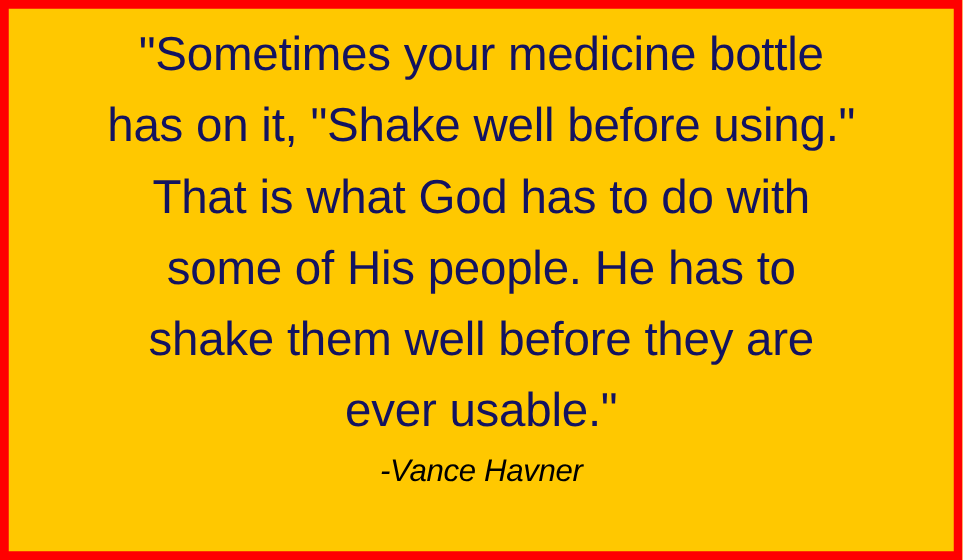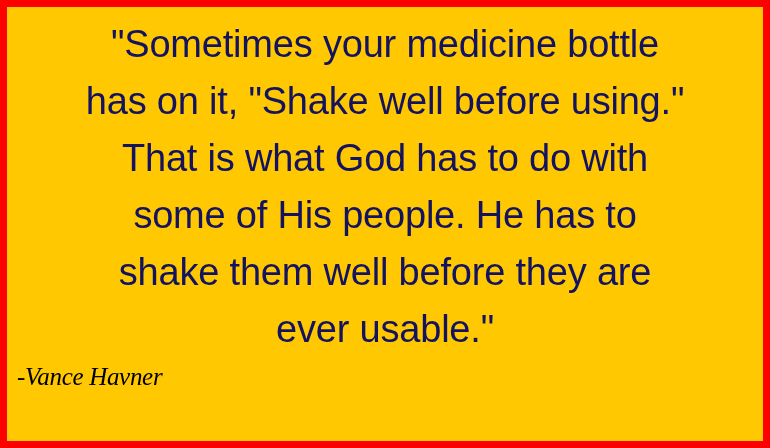--- a/index.html
+++ b/index.html
@@ -39,26 +39,26 @@
     font-weight: 400;
     text-align: center;
     letter-spacing: -0.2px;
     white-space: pre-line;
   }
 
   .attribution {
     margin: 0;
     padding-top: 4px;
     color: #000000;
-    font-family: Liberation Serif, serif;
+    font-family: Liberation Sans, sans-serif;
     font-style: italic;
     font-size: 25px;
     line-height: 30px;
     font-weight: 400;
-    text-align: left;
+    text-align: center;
     letter-spacing: -0.3px;
   }
 </style>
 </head>
 <body>
 
 <div class="quote-card">
   <div class="quote-inner">
     <p class="quote-body">"Sometimes your medicine bottle
 has on it, "Shake well before using."

